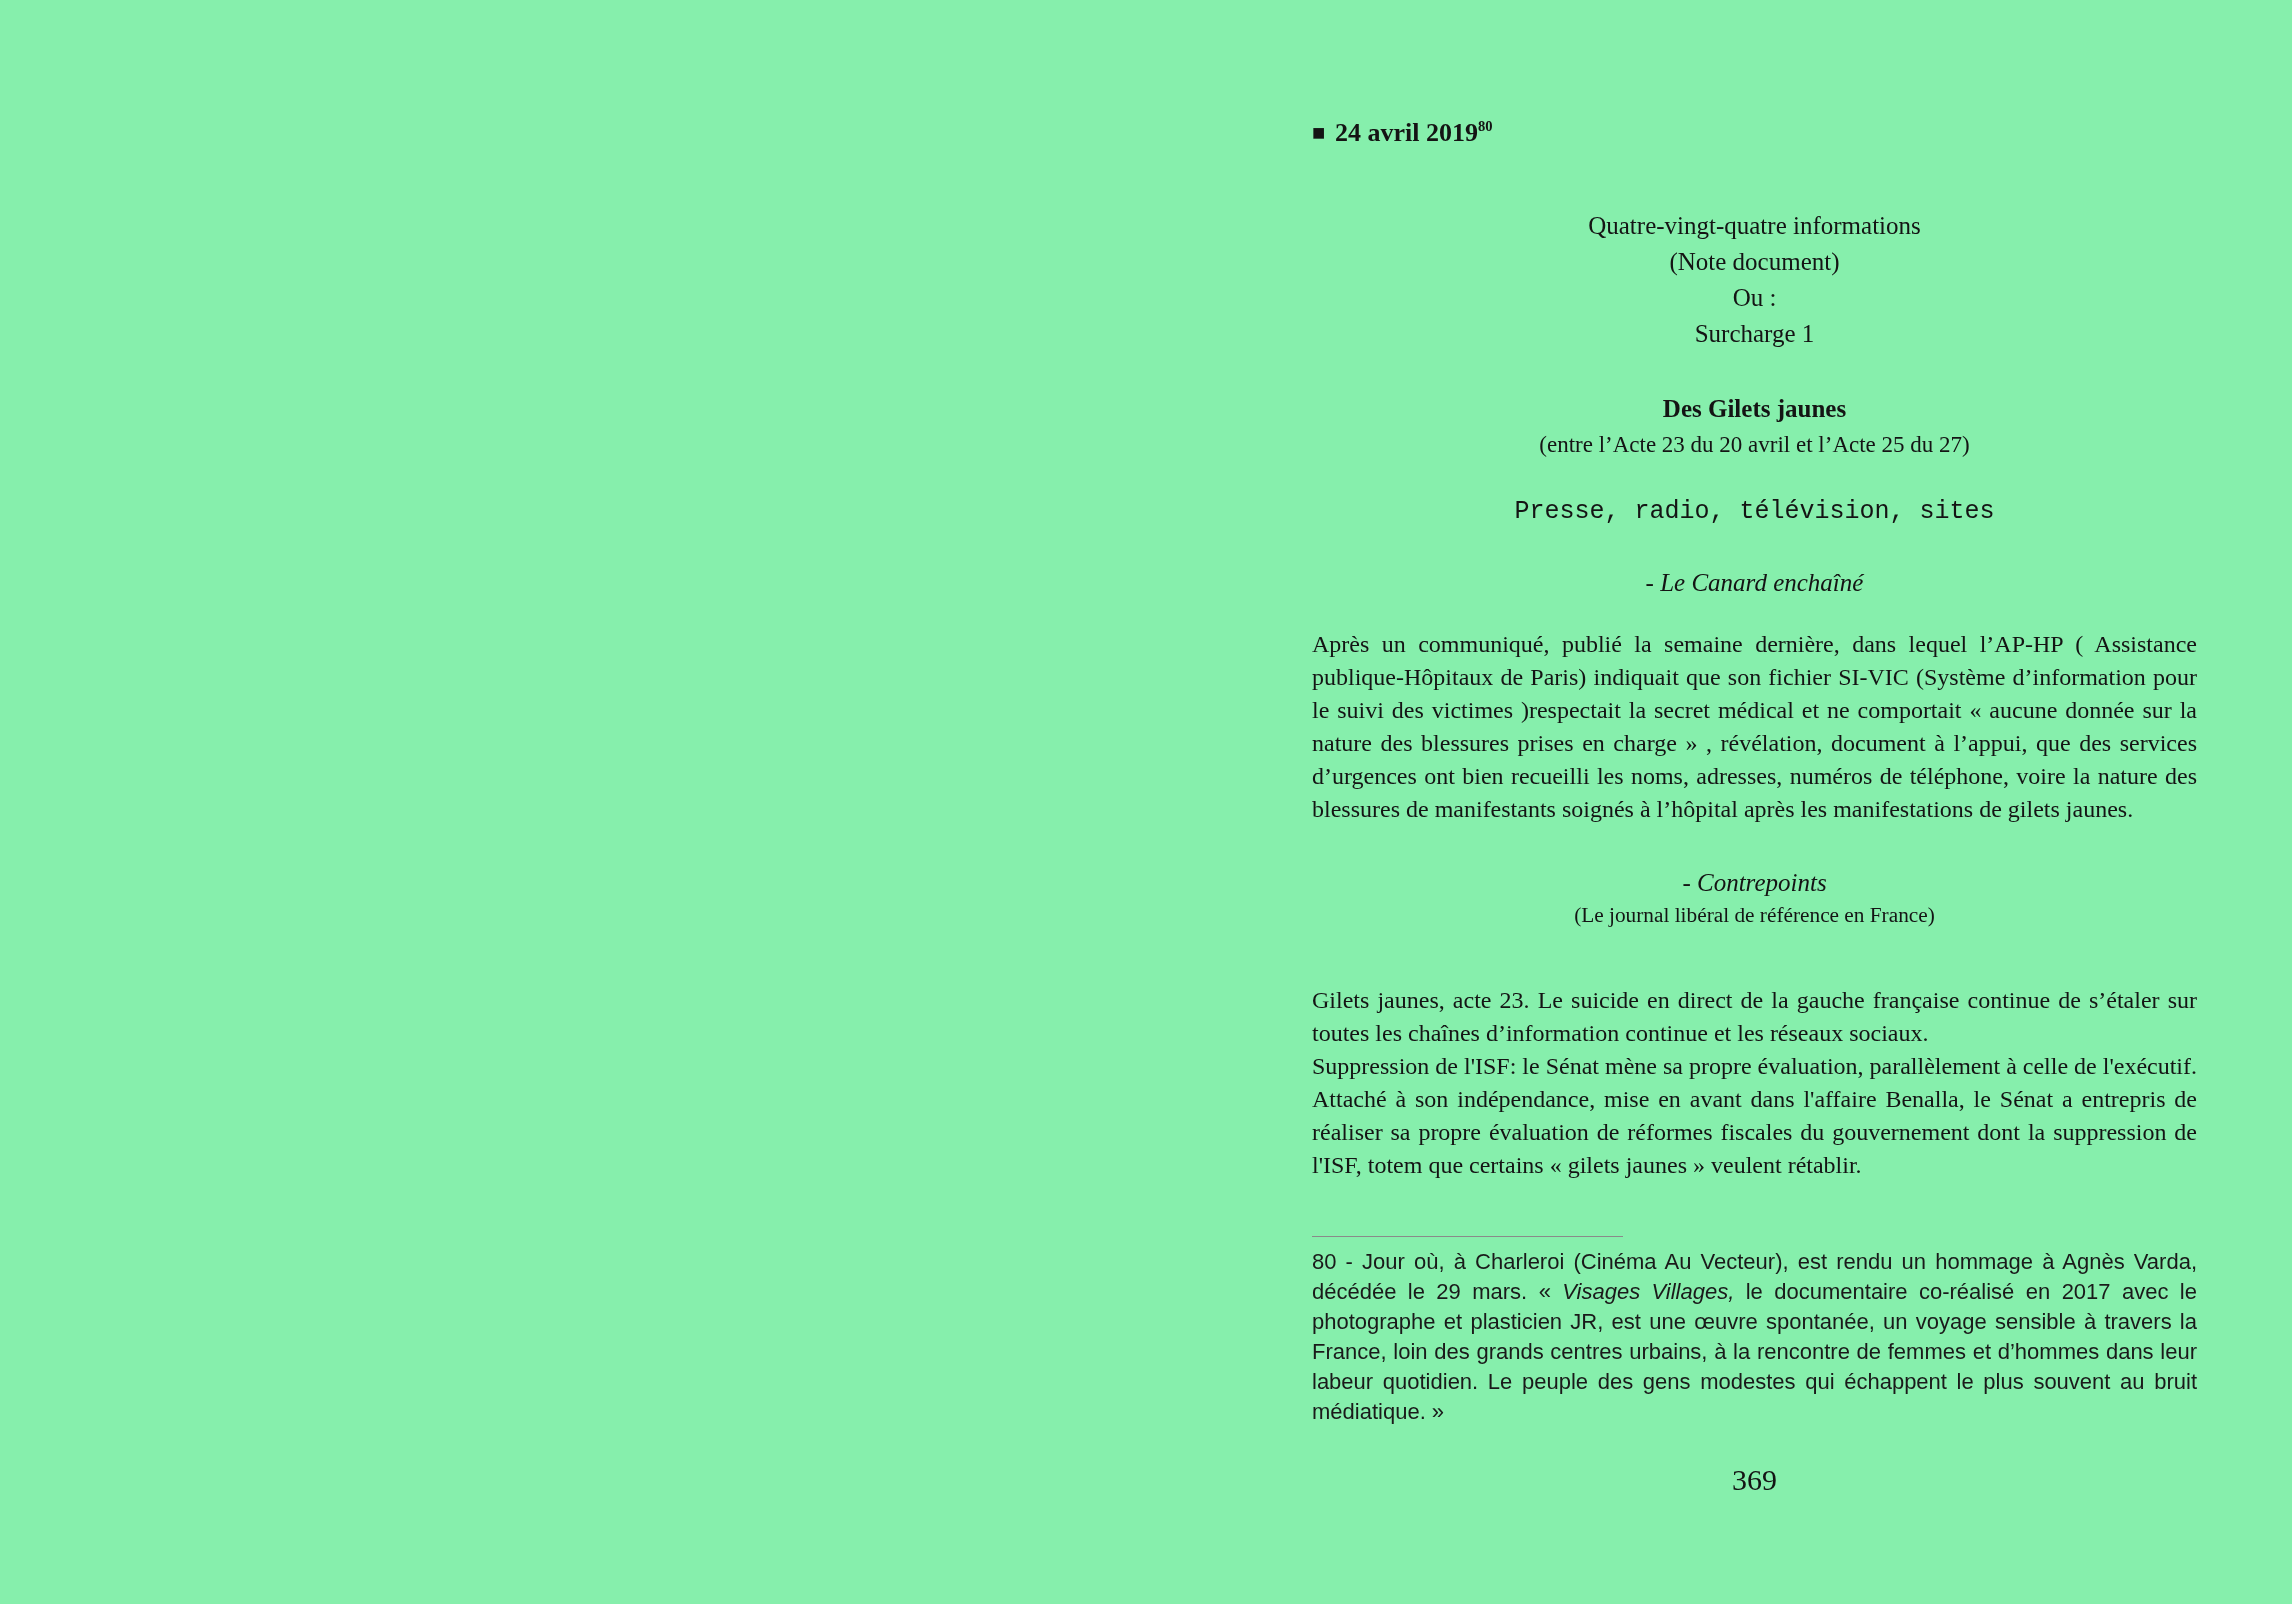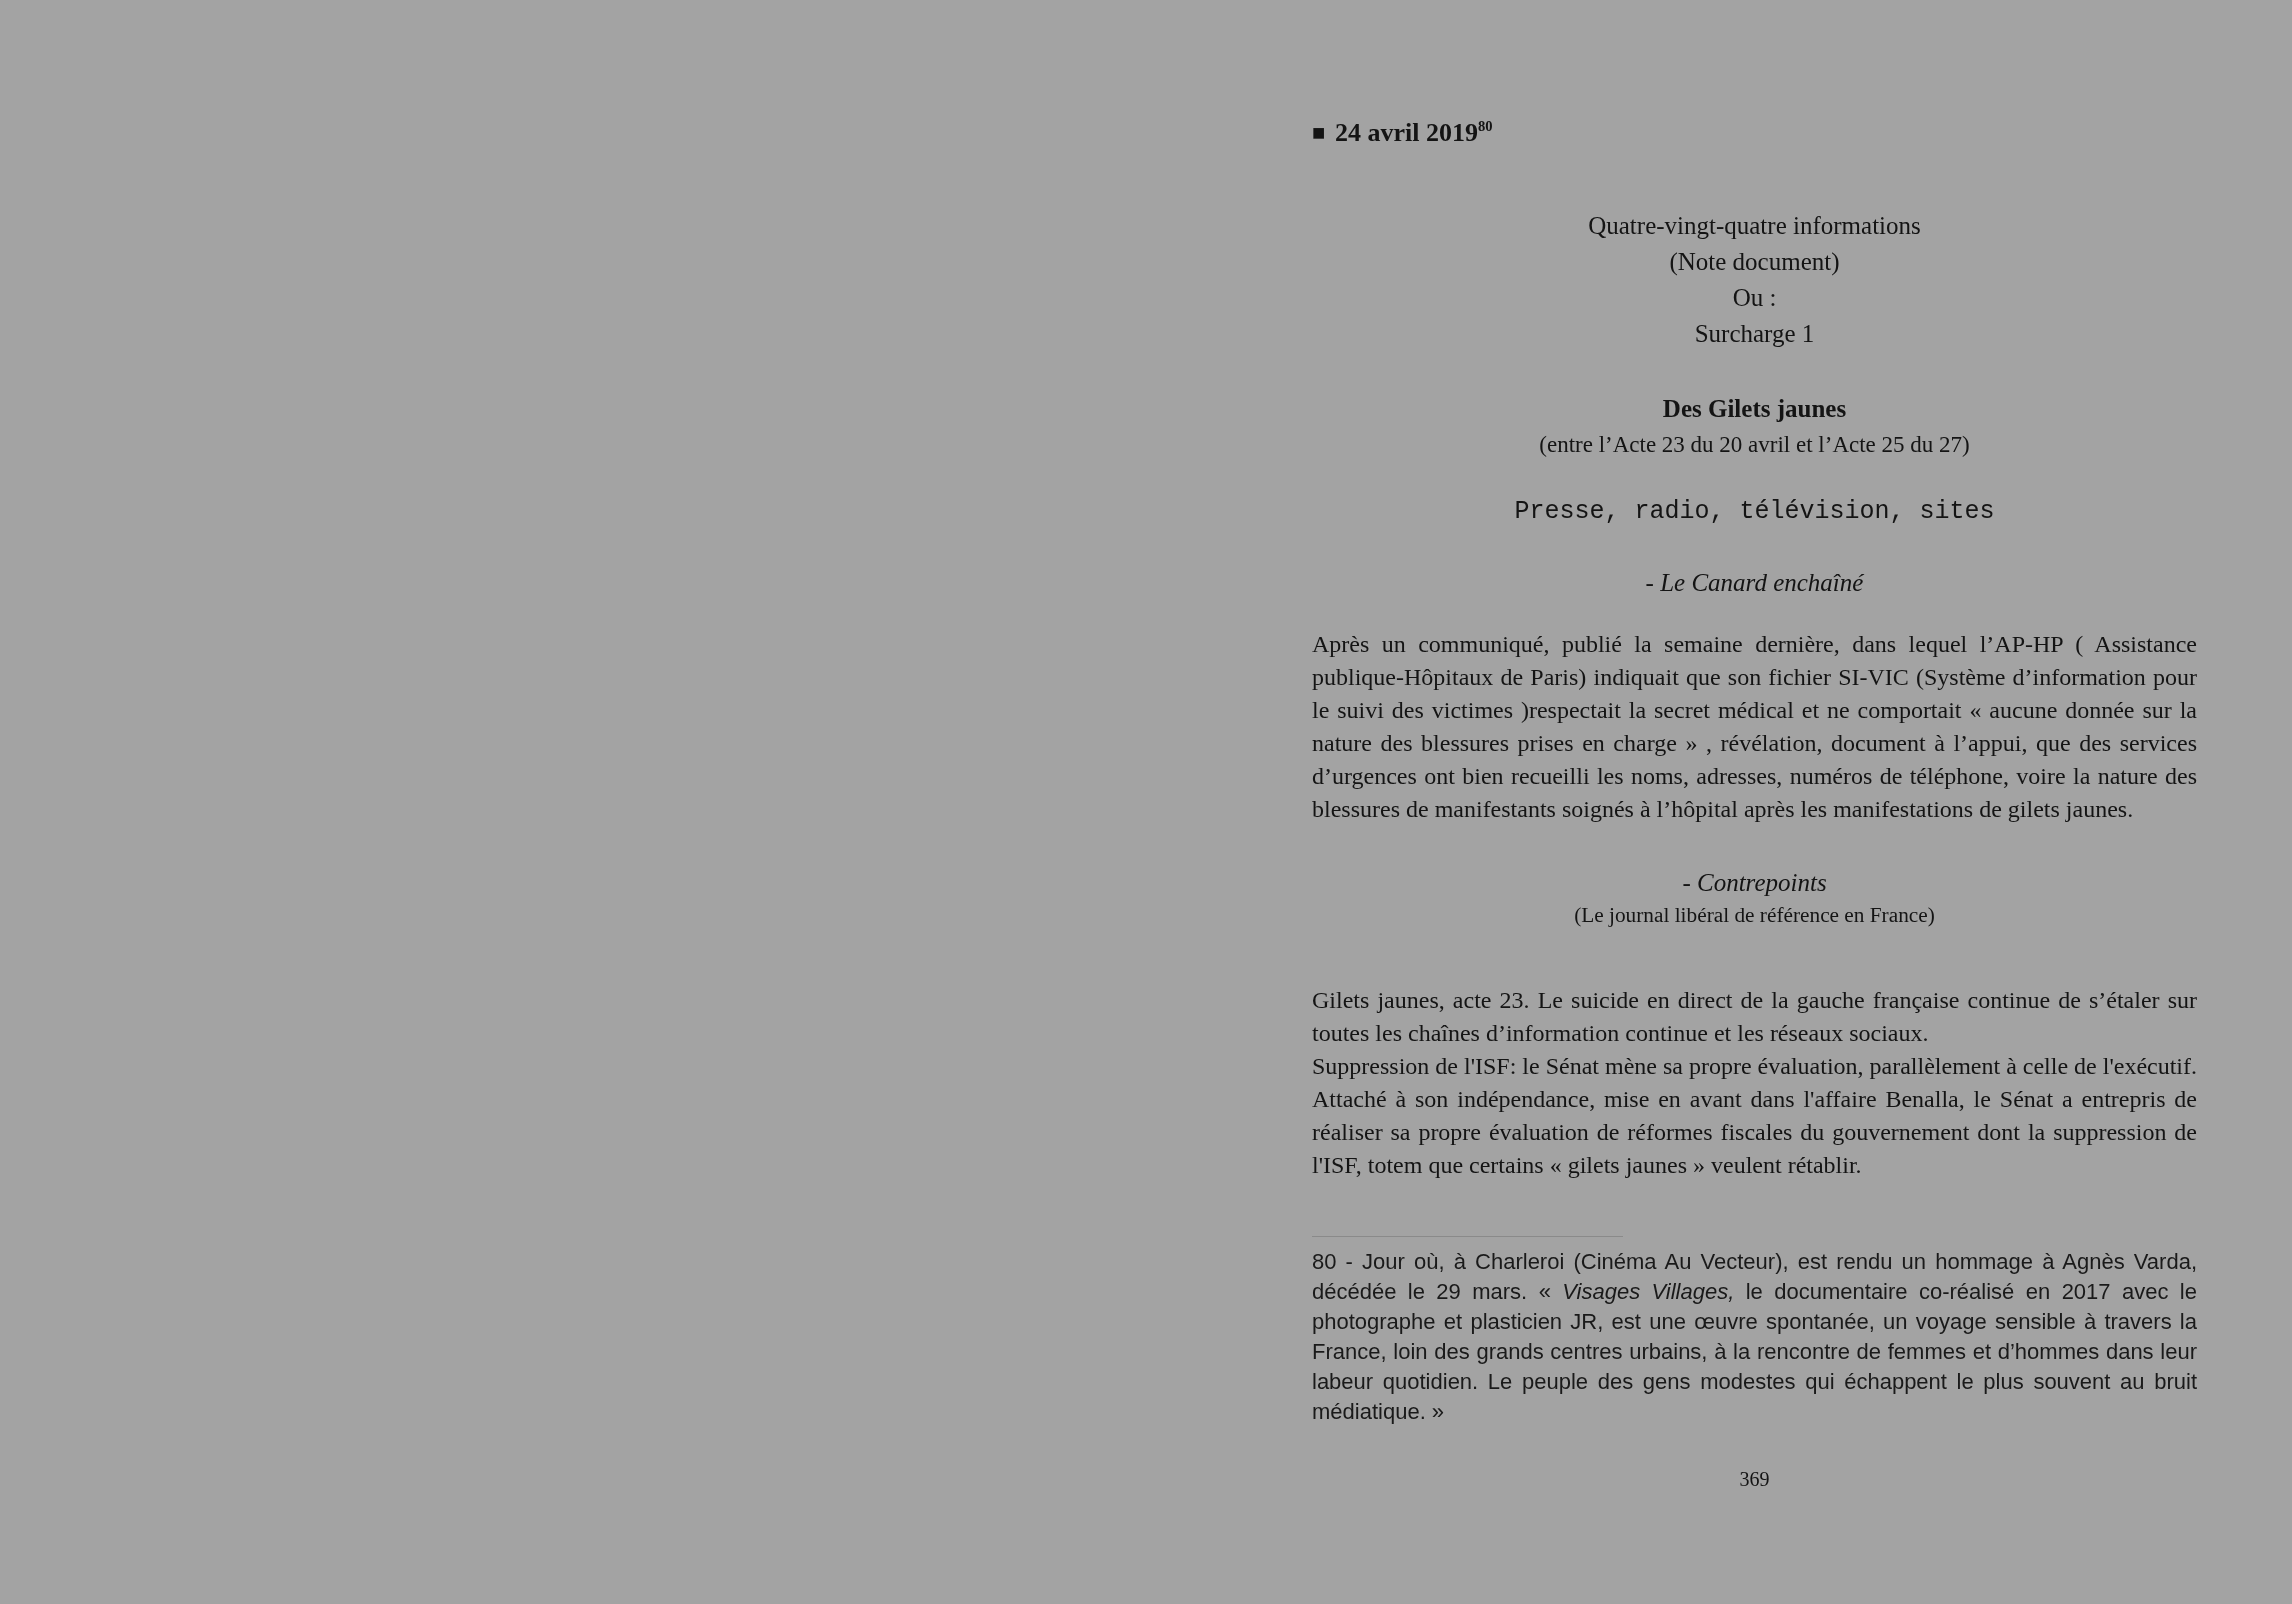--- a/index.html
+++ b/index.html
@@ -2,21 +2,21 @@
 <html><head>
 <meta charset="utf-8">
 <style>
   * { margin:0; padding:0; box-sizing:border-box; }
   html,body { background:#ffffff; }
   body { font-family:"Liberation Serif", serif; color:#141414; }
   .page {
     position:relative;
     width:2292px;
     height:1604px;
-    background:#a3a3a3;
+    background:#86efac;
     overflow:hidden;
   }
   .column {
     position:absolute;
     left:1312px;
     top:0;
     width:885px;
   }
   .header {
     margin-top:115px;
@@ -92,21 +92,21 @@
     font-family:"Liberation Sans", sans-serif;
     font-size:22px;
     line-height:30px;
     text-align:justify;
     color:#1a1a1a;
   }
   .footnote .fn-italic { font-style:italic; }
   .page-number {
     margin-top:37px;
     text-align:center;
-    font-size:20px;
+    font-size:30px;
     line-height:31px;
   }
 </style>
 </head>
 <body>
 
 <div class="page">
   <div class="column">
 
     <div class="header">

